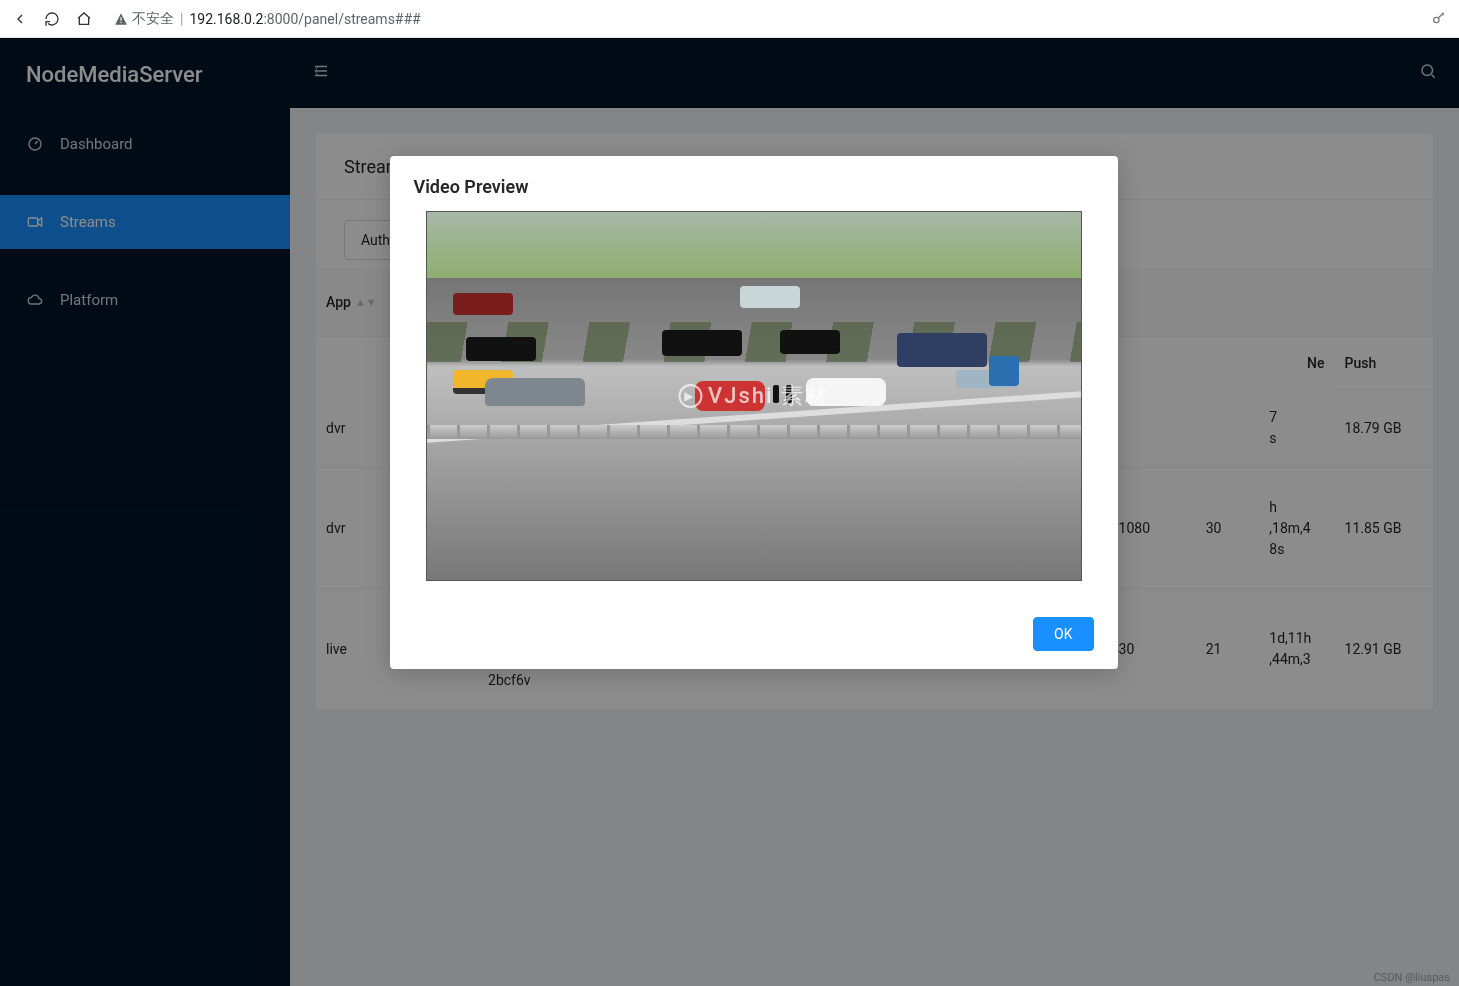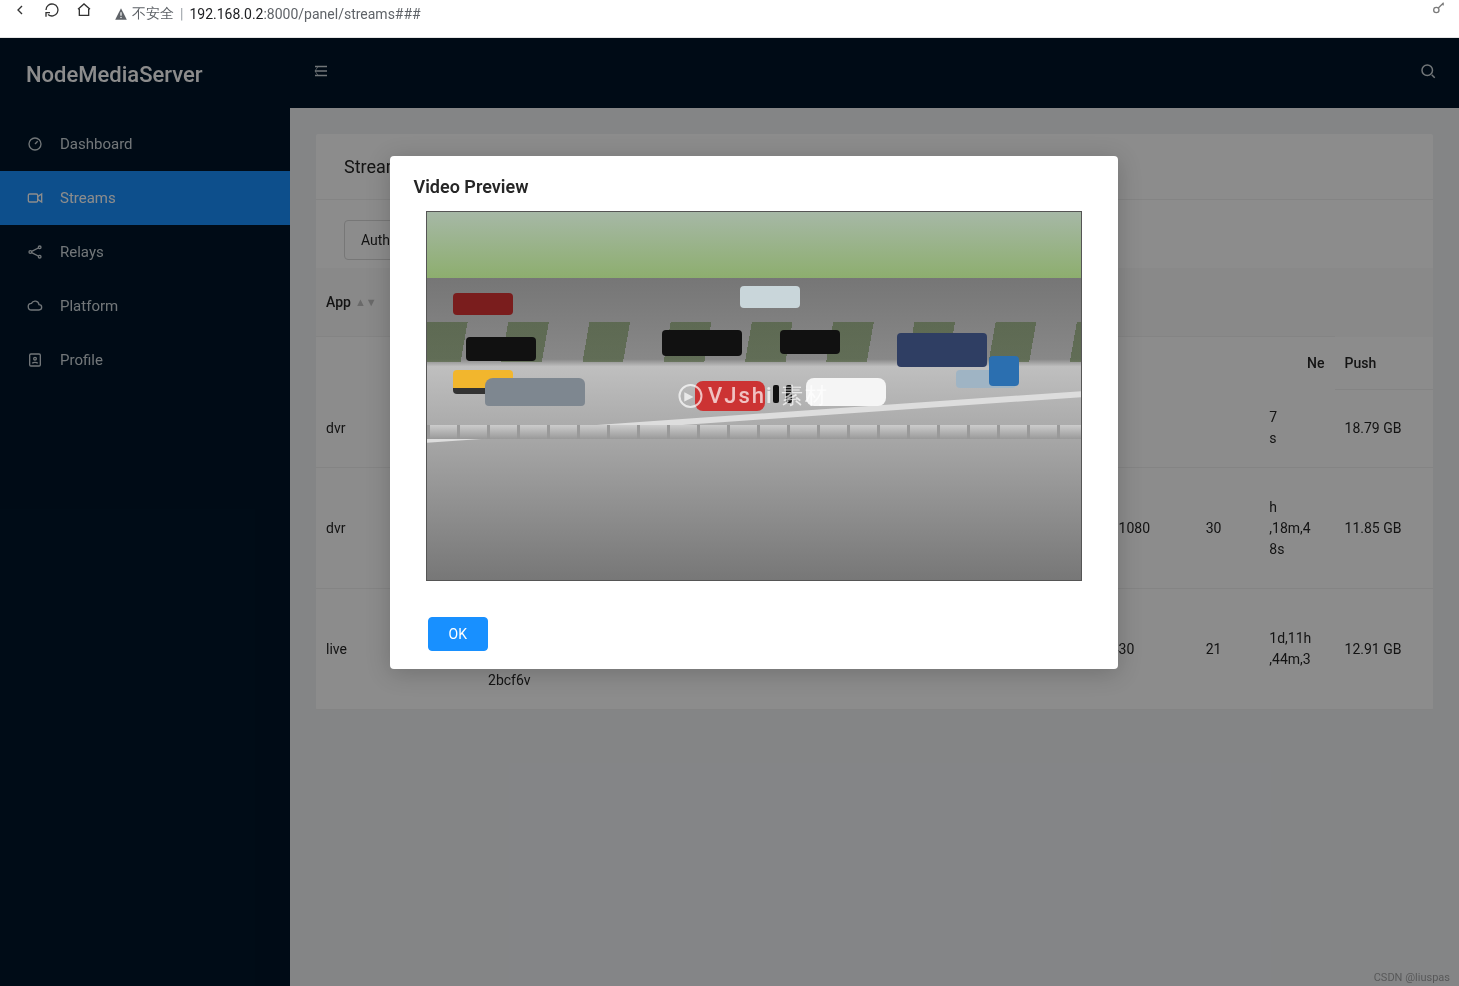--- a/index.html
+++ b/index.html
@@ -1,33 +1,33 @@
 <!DOCTYPE html>
 <html><head>
 <meta charset="utf-8">
 <style>
   * { margin: 0; padding: 0; box-sizing: border-box; font-family: -apple-system, BlinkMacSystemFont, "Segoe UI", Roboto, "Helvetica Neue", Arial, sans-serif; }
   body { width: 1459px; height: 986px; overflow: hidden; background: #f0f2f5; }
 
   
-  .browser-bar { height: 38px; background: #fff; display: flex; align-items: flex-start; padding: 0 10px; border-bottom: 1px solid #e6e6e6; gap: 12px; }
+  .browser-bar { height: 38px; background: #fff; display: flex; align-items: center; padding: 0 10px; border-bottom: 1px solid #e6e6e6; gap: 12px; }
   .bb-icon { width: 20px; height: 20px; display: flex; align-items: center; justify-content: center; color: #333; cursor: pointer; }
   .url-box { flex: 1; display: flex; align-items: center; height: 28px; padding: 0 8px; gap: 6px; color: #333; font-size: 14px; }
   .url-box .insecure { color: #5f6368; display: flex; align-items: center; gap: 4px; }
   .url-divider { color: #9aa0a6; }
   .url-text { color: #202124; }
   .url-host { color: #202124; }
   .url-rest { color: #5f6368; }
   .key-icon { margin-left: auto; color: #7b7b7b; width: 18px; height: 18px; }
 
   
   .app { display:flex; height: calc(100% - 38px); }
   .sidebar { width:290px; background:#001529; color:#a6adb4; display:flex; flex-direction:column; }
   .brand { color:#fff; font-size:22px; font-weight:500; padding:24px 26px 30px; }
-  .nav { display:flex; flex-direction:column; }
+  .nav { display:flex; flex-direction:column;gap:24px; }
   .nav-item { display:flex; align-items:center; gap:16px; padding:0 26px; height:54px; font-size:15px; cursor:pointer; color:#cfd8dc; }
   .nav-item.active { background:#1890ff; color:#fff; }
   .nav-ico { width:18px; height:18px; display:flex; align-items:center; justify-content:center; }
 
   .main { flex:1; display:flex; flex-direction:column; min-width:0; }
   .topbar { height:70px; background:#001529; display:flex; align-items:center; padding:0 22px; gap:18px; }
   .fold-btn { color:#cfd8dc; font-size:18px; cursor:pointer; }
   .search-btn { margin-left:auto; color:#cfd8dc; cursor:pointer; }
 
   .content { flex:1; padding:26px; overflow:auto; background:#f0f2f5; }
@@ -73,21 +73,21 @@
   .c10 { background:#f5f5f5; width:80px; height:28px; top:45%; left:58%; border-radius:8px; }
   .truck-cab { background:#2b6fb0; width:30px; height:30px; top:39%; left:86%; border-radius:4px; }
   .truck-bed { background:#9fb4c4; width:60px; height:18px; top:43%; left:81%; }
   .person { position:absolute; width:6px; height:18px; background:#111; border-radius:2px; }
   .p1 { top:47%; left:53%; }
   .p2 { top:47%; left:55%; }
   .guard { position:absolute; left:0; right:0; top:58%; height:14px; background:linear-gradient(#ccc,#999); }
   .guard::before { content:""; position:absolute; inset:0; background:repeating-linear-gradient(90deg,#999 0 3px, transparent 3px 30px); }
   .wm { position:absolute; left:50%; top:50%; transform:translate(-50%,-50%); color:rgba(255,255,255,.7); font-size:22px; letter-spacing:2px; display:flex; align-items:center; gap:6px; font-weight:500; }
   .wm .circ { width:24px; height:24px; border:2px solid rgba(255,255,255,.7); border-radius:50%; display:inline-flex; align-items:center; justify-content:center; font-size:12px; }
-  .modal-ft { padding:12px 38px 18px; display:flex; }
+  .modal-ft { padding:12px 24px 18px; display:flex; justify-content:flex-end; }
   .btn-primary { background:#1890ff; color:#fff; border:1px solid #1890ff; height:34px; padding:0 20px; border-radius:4px; font-size:14px; cursor:pointer; }
 
   .watermark-credit { position:absolute; right:9px; bottom:2px; font-size:11px; color:rgba(0,0,0,.35); pointer-events:none; }
 </style>
 </head>
 <body>
 
 <div class="browser-bar">
   <div class="bb-icon">
       <svg width="16" height="16" viewBox="0 0 24 24" fill="none" stroke="currentColor" stroke-width="2">
@@ -146,45 +146,24 @@
             <svg width="16" height="16" viewBox="0 0 24 24" fill="none" stroke="currentColor" stroke-width="2">
               <rect x="2" y="6" width="14" height="12" rx="2"></rect>
               <path d="m16 10 6-4v12l-6-4z"></path>
             </svg>
           </span>
         <span>Streams</span>
       </div>
       <div class="nav-item">
         <span class="nav-ico">
             <svg width="16" height="16" viewBox="0 0 24 24" fill="none" stroke="currentColor" stroke-width="2">
-              <circle cx="5" cy="12" r="2"></circle>
-              <circle cx="19" cy="5" r="2"></circle>
-              <circle cx="19" cy="19" r="2"></circle>
-              <path d="M7 11l10-5M7 13l10 5"></path>
-            </svg>
-          </span>
-        <span>Relays</span>
-      </div>
-      <div class="nav-item">
-        <span class="nav-ico">
-            <svg width="16" height="16" viewBox="0 0 24 24" fill="none" stroke="currentColor" stroke-width="2">
               <path d="M18 18a4 4 0 0 0 0-8 6 6 0 0 0-11.3-2A5 5 0 0 0 7 18z"></path>
             </svg>
           </span>
         <span>Platform</span>
-      </div>
-      <div class="nav-item">
-        <span class="nav-ico">
-            <svg width="16" height="16" viewBox="0 0 24 24" fill="none" stroke="currentColor" stroke-width="2">
-              <rect x="4" y="3" width="16" height="18" rx="2"></rect>
-              <circle cx="12" cy="10" r="2"></circle>
-              <path d="M8 17c1-2 7-2 8 0"></path>
-            </svg>
-          </span>
-        <span>Profile</span>
       </div>
     </nav>
   </aside>
 
   <main class="main">
     <div class="topbar">
       <span class="fold-btn"><svg width="18" height="18" viewBox="0 0 24 24" fill="none" stroke="currentColor" stroke-width="2">
             <path d="M4 6h16M4 12h16M4 18h16"></path>
             <path d="M8 6 4 12l4 6" stroke-width="1"></path>
           </svg></span>

